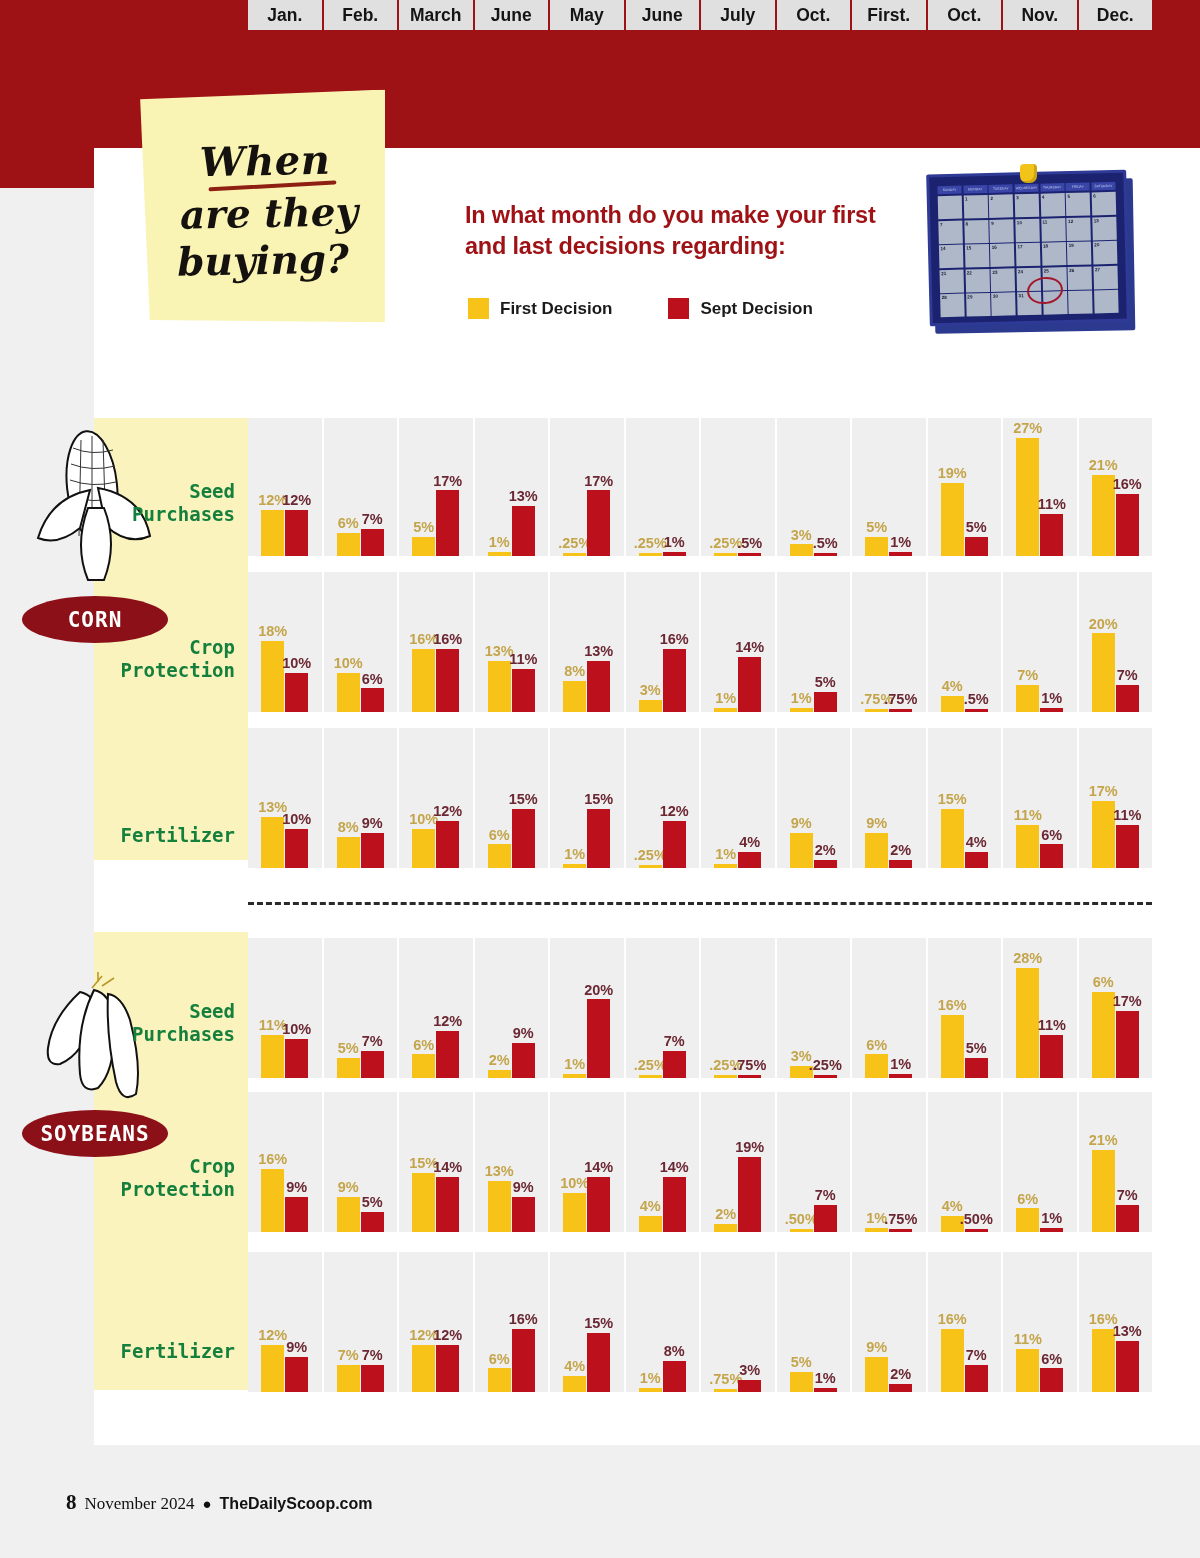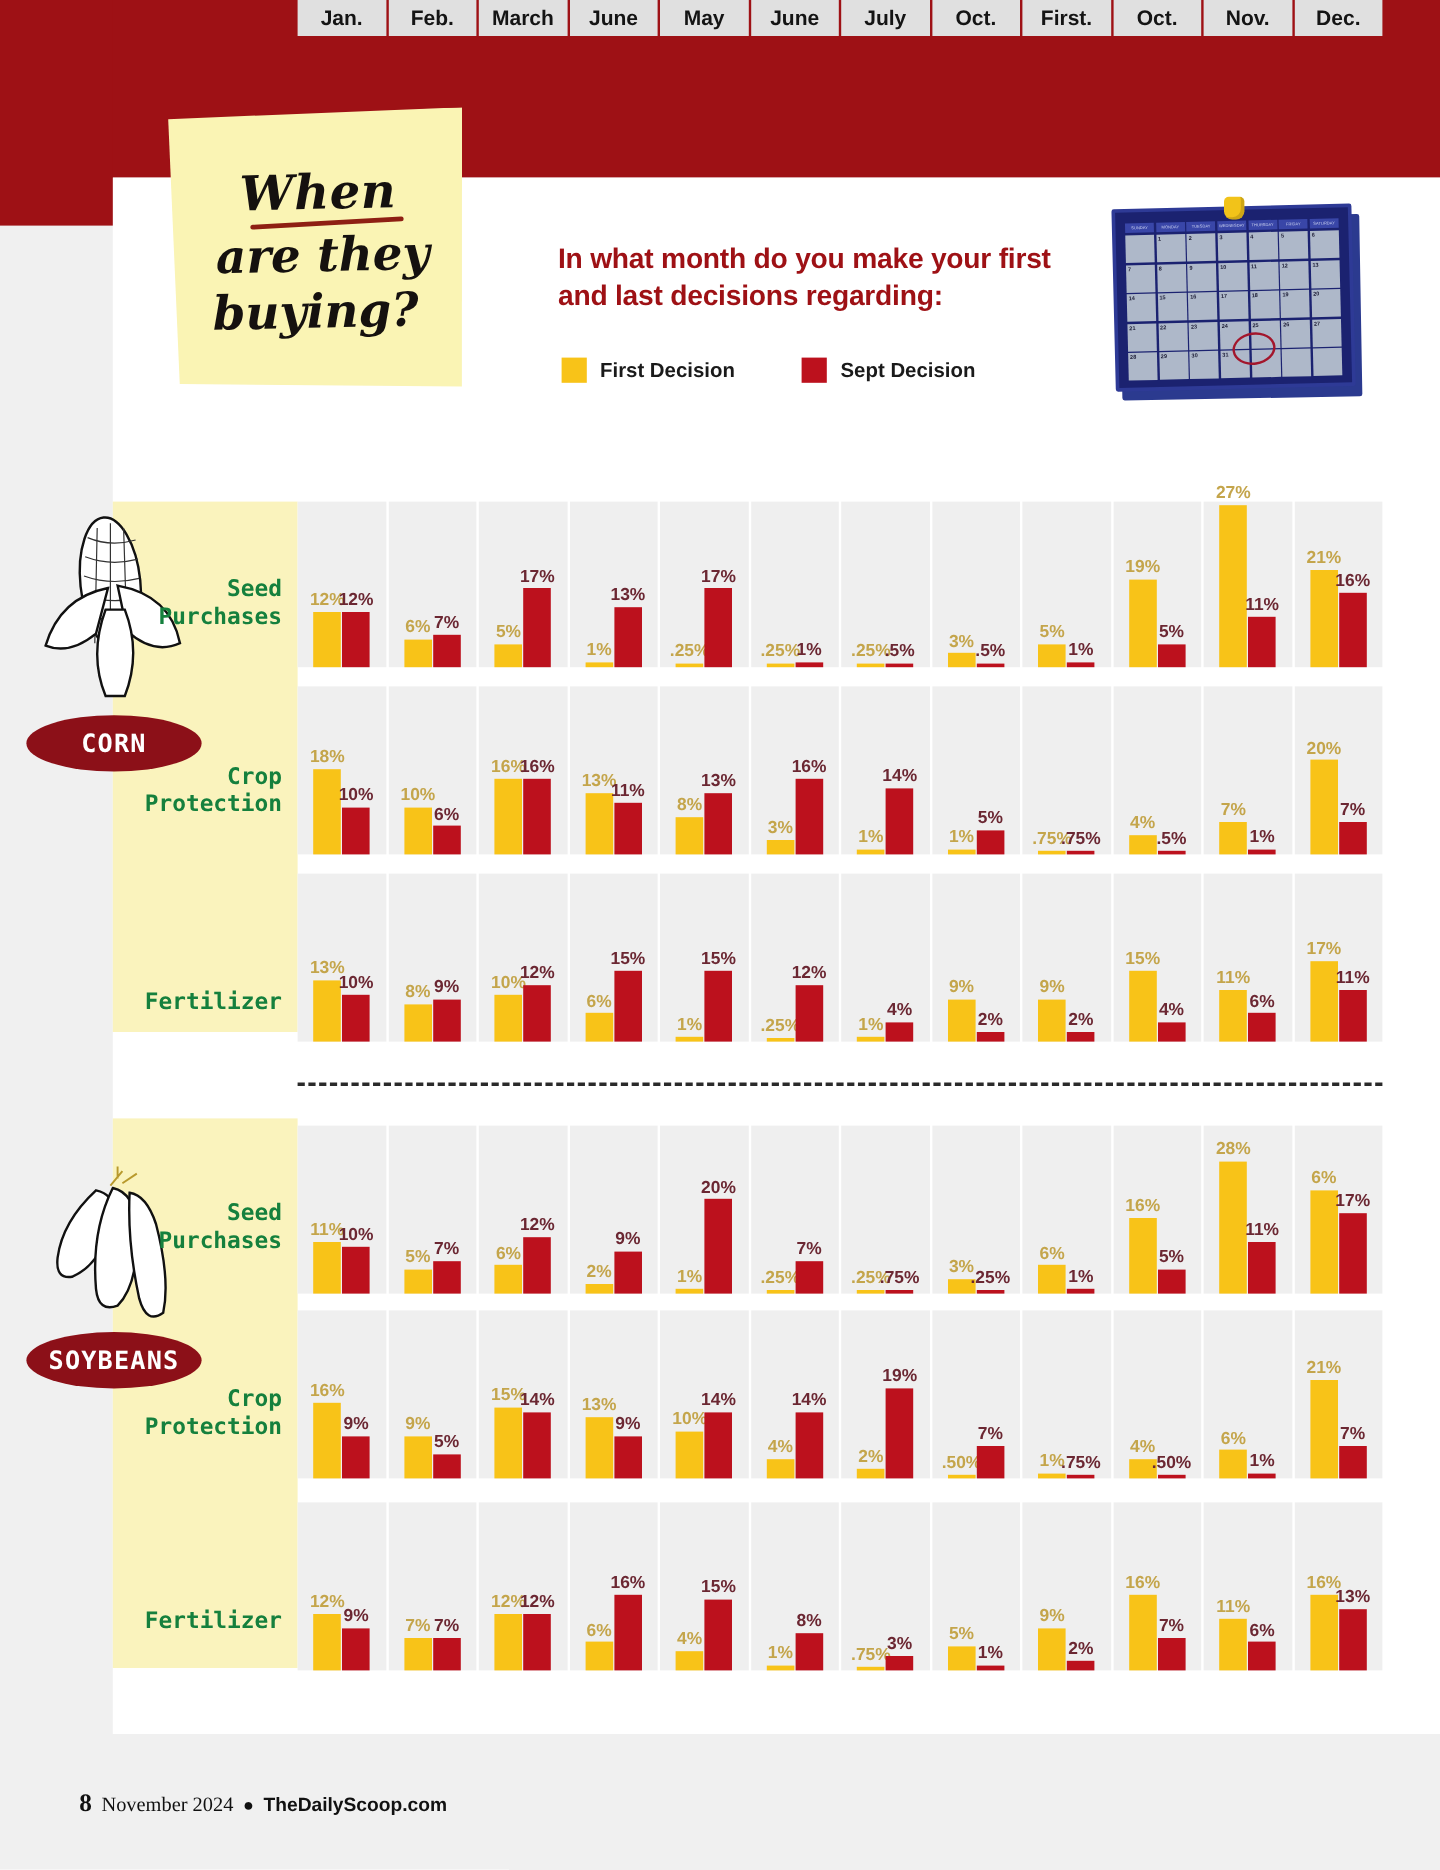--- a/index.html
+++ b/index.html
@@ -416,21 +416,21 @@
           <div class="bar first" style="height: 73.2857px;">
             <span class="val">19%</span>
           </div>
           <div class="bar last" style="height: 19.2857px;">
             <span class="val">5%</span>
           </div>
         </div>
       </div>
       <div class="bar-cell" style="height: 138px;">
         <div class="bars">
-          <div class="bar first" style="height: 135px;">
+          <div class="bar first" style="height: 118px;">
             <span class="val">27%</span>
           </div>
           <div class="bar last" style="height: 42.4286px;">
             <span class="val">11%</span>
           </div>
         </div>
       </div>
       <div class="bar-cell" style="height: 138px;">
         <div class="bars">
           <div class="bar first" style="height: 81px;">

